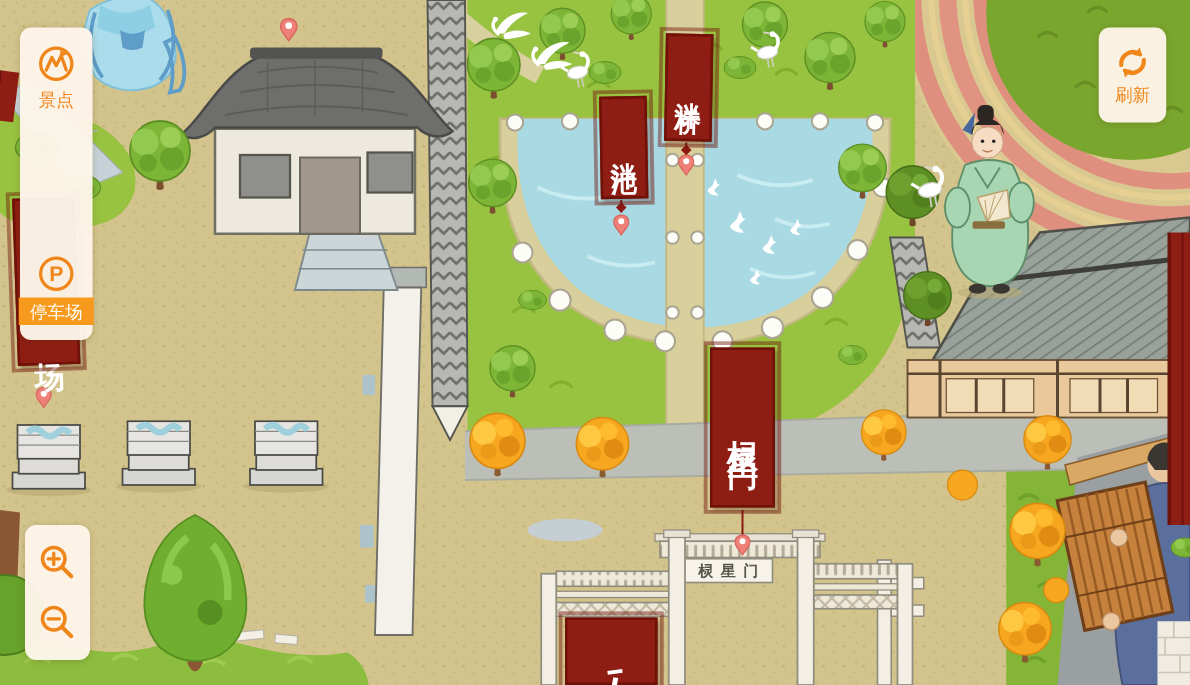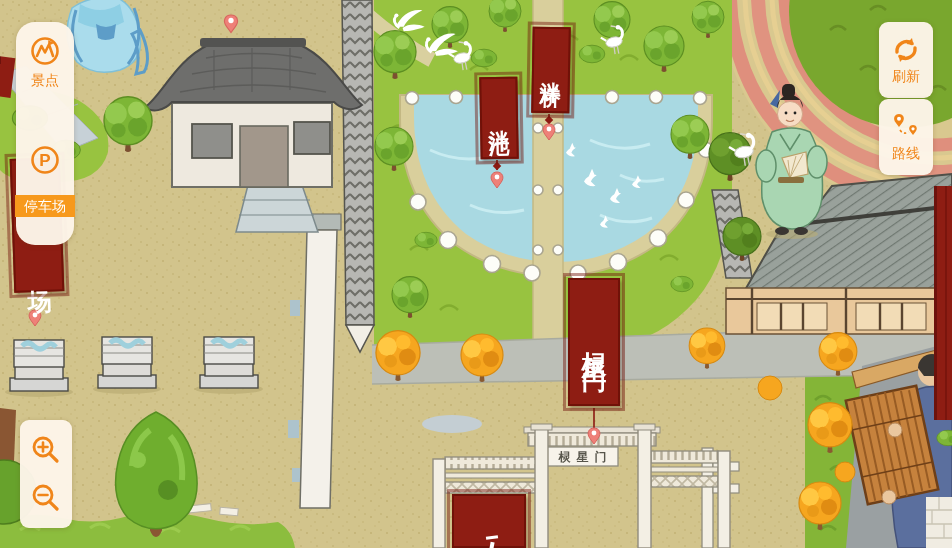--- a/index.html
+++ b/index.html
@@ -29,25 +29,25 @@
   .redsliver.topleft{left:-4px;top:57px;width:17px;height:40px;transform:rotate(7deg);}
 
   
   .plaque-text{position:absolute;left:546px;top:447px;width:73px;height:20px;z-index:2;
        display:flex;align-items:center;justify-content:center;font-size:12px;font-weight:bold;
        letter-spacing:6px;padding-left:6px;color:#57554b;font-family:"DejaVu Serif","Liberation Serif",serif;}
 
   
   .panel{position:absolute;background:rgba(253,245,233,.97);border-radius:9px;z-index:5;
          box-shadow:0 1px 5px rgba(90,60,20,.22);}
-  .leftpanel{left:16px;top:22px;width:58px;height:223px;display:flex;flex-direction:column;
-             justify-content:space-between;padding:13px 0 12px;border-radius:19px;}
+  .leftpanel{left:16px;top:22px;width:58px;height:250px;display:flex;flex-direction:column;
+             justify-content:space-between;padding:13px 0 12px;}
   .lp-item{display:flex;flex-direction:column;align-items:center;gap:3px;cursor:pointer;}
   .lp-label{font-size:14px;color:#f08519;white-space:nowrap;line-height:20px;}
-  .lp-item.selected .lp-label{background:#f7991c;color:#fff;padding:1px 9px;margin:16px -12px;}
+  .lp-item.selected .lp-label{background:#f7991c;color:#fff;padding:1px 9px;margin:0 -12px;}
   .icon svg{display:block;}
 
   .rbtn{position:absolute;left:879px;width:54px;height:76px;display:flex;flex-direction:column;
         align-items:center;justify-content:center;gap:2px;cursor:pointer;}
   .rbtn .lbl{font-size:14px;color:#f08519;white-space:nowrap;}
   .zoompanel{left:20px;top:420px;width:52px;height:108px;display:flex;flex-direction:column;
              align-items:center;justify-content:space-around;padding:6px 0;}
   .zbtn{width:40px;height:44px;display:flex;align-items:center;justify-content:center;cursor:pointer;}
 </style>
 </head>
@@ -428,32 +428,20 @@
   <span class="icon">
     <svg width="34" height="32" viewBox="0 0 34 32" fill="none" stroke="#f08519" stroke-linecap="round">
       <path d="M8,18 A 9.5,9.5 0 0 1 23,9.5" stroke-width="3.4"></path>
       <path d="M23,4 l1.5,7 l-7,-1 Z" fill="#f08519" stroke="none"></path>
       <path d="M26,14 A 9.5,9.5 0 0 1 11,22.5" stroke-width="3.4"></path>
       <path d="M11,28 l-1.5,-7 l7,1 Z" fill="#f08519" stroke="none"></path>
     </svg>
   </span>
   <span class="lbl">刷新</span>
 </div>
-<div class="panel rbtn" style="top:99px">
-  <span class="icon">
-    <svg width="34" height="32" viewBox="0 0 34 32" fill="none">
-      <path d="M10,3 C5.5,3 3.4,7.5 6.8,11.8 L10,16 L13.2,11.8 C16.6,7.5 14.5,3 10,3 Z" fill="#f08519"></path>
-      <circle cx="10" cy="7.8" r="2" fill="#fff"></circle>
-      <path d="M24,14 C20.5,14 18.9,17.5 21.5,20.8 L24,24 L26.5,20.8 C29.1,17.5 27.5,14 24,14 Z" fill="#f08519"></path>
-      <circle cx="24" cy="17.8" r="1.6" fill="#fff"></circle>
-      <path d="M11,19 Q14,24 20,21" stroke="#f08519" stroke-width="1.6" stroke-dasharray="2.5 2.5"></path>
-    </svg>
-  </span>
-  <span class="lbl">路线</span>
-</div>
 
 <div class="panel zoompanel">
   <div class="zbtn">
     <svg width="32" height="32" viewBox="0 0 32 32" fill="none" stroke="#f08519" stroke-linecap="round">
       <circle cx="13" cy="13" r="9" stroke-width="2.8"></circle>
       <line x1="19.8" y1="19.8" x2="27" y2="27" stroke-width="3.2"></line>
       <line x1="8.5" y1="13" x2="17.5" y2="13" stroke-width="2.6"></line>
       <line x1="13" y1="8.5" x2="13" y2="17.5" stroke-width="2.6"></line>
     </svg>
   </div>

